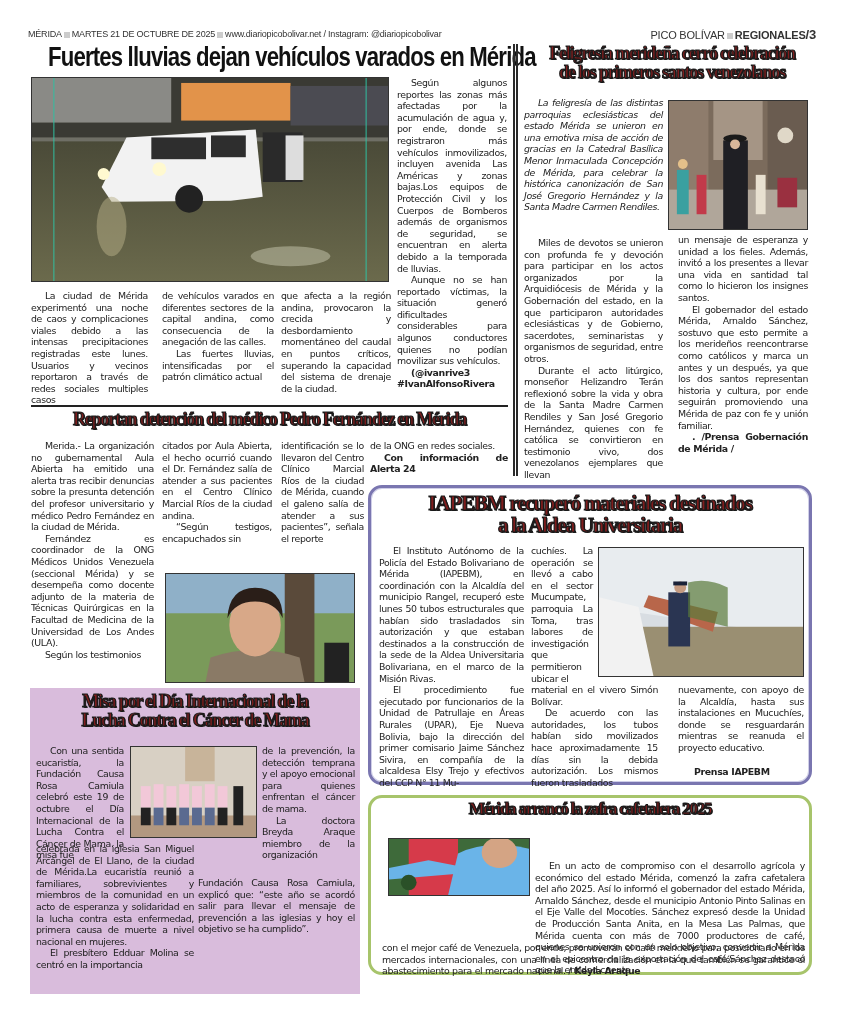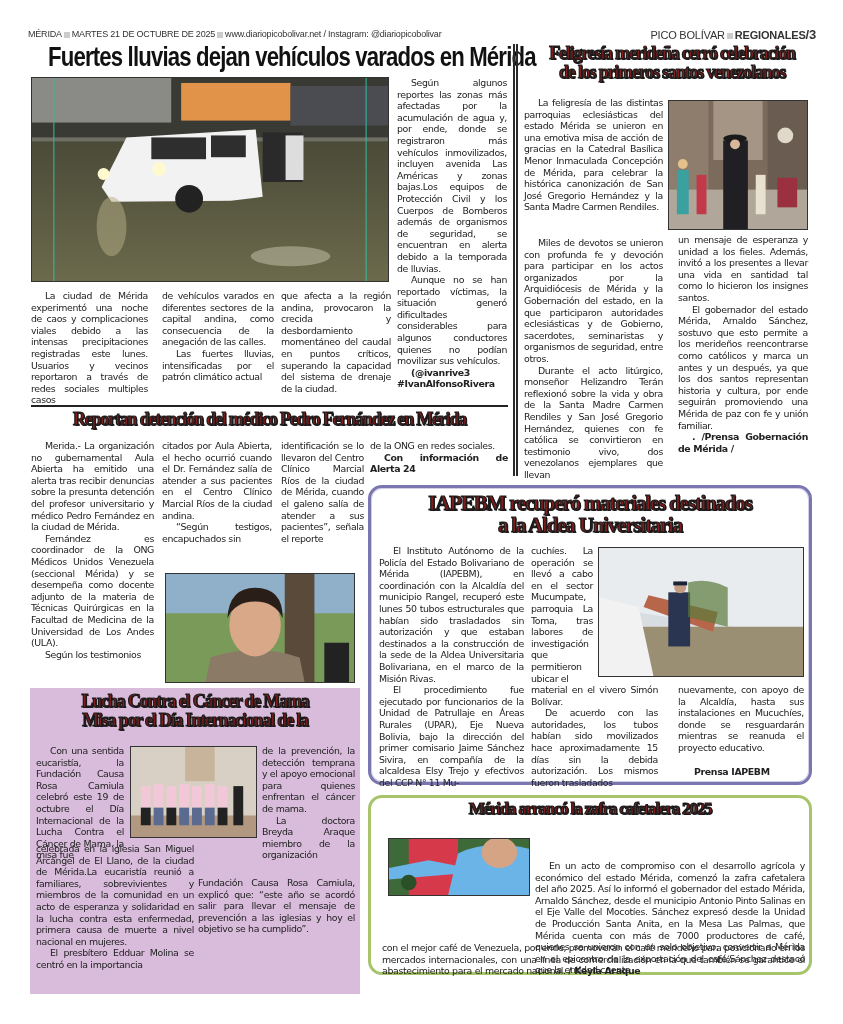--- a/index.html
+++ b/index.html
@@ -156,21 +156,21 @@
     <ellipse cx="67" cy="38" rx="12" ry="4" fill="#1a1a1a"></ellipse>
     <circle cx="67" cy="44" r="5" fill="#d9b79a"></circle>
     <rect x="8" y="70" width="12" height="45" fill="#3aa0a0"></rect>
     <circle cx="14" cy="64" r="5" fill="#e4c08a"></circle>
     <rect x="28" y="75" width="10" height="40" fill="#c23a4a"></rect>
     <rect x="88" y="75" width="10" height="40" fill="#e8e0d0"></rect>
     <rect x="110" y="78" width="20" height="30" fill="#9a3040"></rect>
   </svg>
 </div>
 
-<div class="abs body-text" style="top:97px; left:524px; width:139px;">
+<div class="abs body-text" style="top:97px; left:524px; width:139px;font-style:italic;">
   <p>La feligresía de las distintas parroquias eclesiásticas del estado Mérida se unieron en una emotiva misa de acción de gracias en la Catedral Basílica Menor Inmaculada Concepción de Mérida, para celebrar la histórica canonización de San José Gregorio Hernández y la Santa Madre Carmen Rendiles.</p>
 </div>
 <div class="abs body-text" style="top:237px; left:524px; width:139px;">
   <p>Miles de devotos se unieron con profunda fe y devoción para participar  en los actos organizados por la Arquidiócesis de Mérida y la Gobernación del estado, en la que participaron autoridades eclesiásticas y de Gobierno, sacerdotes, seminaristas y organismos de seguridad, entre otros.</p>
   <p>Durante el acto litúrgico, monseñor Helizandro Terán reflexionó sobre la vida y obra de la Santa Madre Carmen Rendiles y San José Gregorio Hernández, quienes con fe católica se convirtieron en testimonio vivo, dos venezolanos ejemplares que llevan</p>
 </div>
 <div class="abs body-text" style="top:234px; left:678px; width:130px;">
   <p class="noindent">un mensaje de esperanza y unidad a los fieles.  Además, invitó a los presentes a llevar una vida en santidad tal como lo hicieron los insignes santos.</p>
   <p>El gobernador del estado Mérida,  Arnaldo Sánchez, sostuvo que esto permite a los merideños reencontrarse como católicos y marca un antes y un después, ya que los dos santos  representan historia y cultura, por ende seguirán promoviendo una Mérida de paz con fe y unión familiar.</p>
   <p class="credit" style="text-indent:14px;">. /Prensa Gobernación de Mérida /</p>
@@ -240,22 +240,22 @@
   <p class="noindent">material en el vivero Simón Bolívar.</p>
   <p>De acuerdo con las autoridades, los tubos habían sido movilizados hace aproximadamente 15 días sin la debida autorización. Los mismos fueron trasladados</p>
 </div>
 <div class="abs body-text" style="top:684px; left:678px; width:126px;">
   <p class="noindent">nuevamente, con apoyo de la Alcaldía, hasta sus instalaciones en Mucuchíes, donde se resguardarán mientras se reanuda el proyecto educativo.</p>
   <p class="credit" style="margin-top:12px; text-indent:16px;">Prensa IAPEBM</p>
 </div>
 
 <div class="abs box-misa"></div>
 <div class="abs hl-outline" style="top:692px; left:34px; width:322px; font-size:18px;">
+  <div>Misa por el Día Internacional de la</div>
   <div>Lucha Contra el Cáncer de Mama</div>
-  <div>Misa por el Día Internacional de la</div>
 </div>
 
 <div class="abs body-text" style="top:745px; left:36px; width:88px;">
   <p>Con una sentida eucaristía, la Fundación Causa Rosa Camiula celebró este 19 de octubre el Día Internacional de la Lucha Contra el Cáncer de Mama. la misa fue</p>
 </div>
 <div class="abs photo" style="top:746px; left:130px; width:127px; height:92px;">
   <svg viewBox="0 0 127 92" preserveAspectRatio="none">
     <rect width="127" height="92" fill="#d8d0c4"></rect>
     <rect x="55" y="0" width="30" height="35" fill="#c8b49a"></rect>
     <rect x="0" y="70" width="127" height="22" fill="#b29880"></rect>

